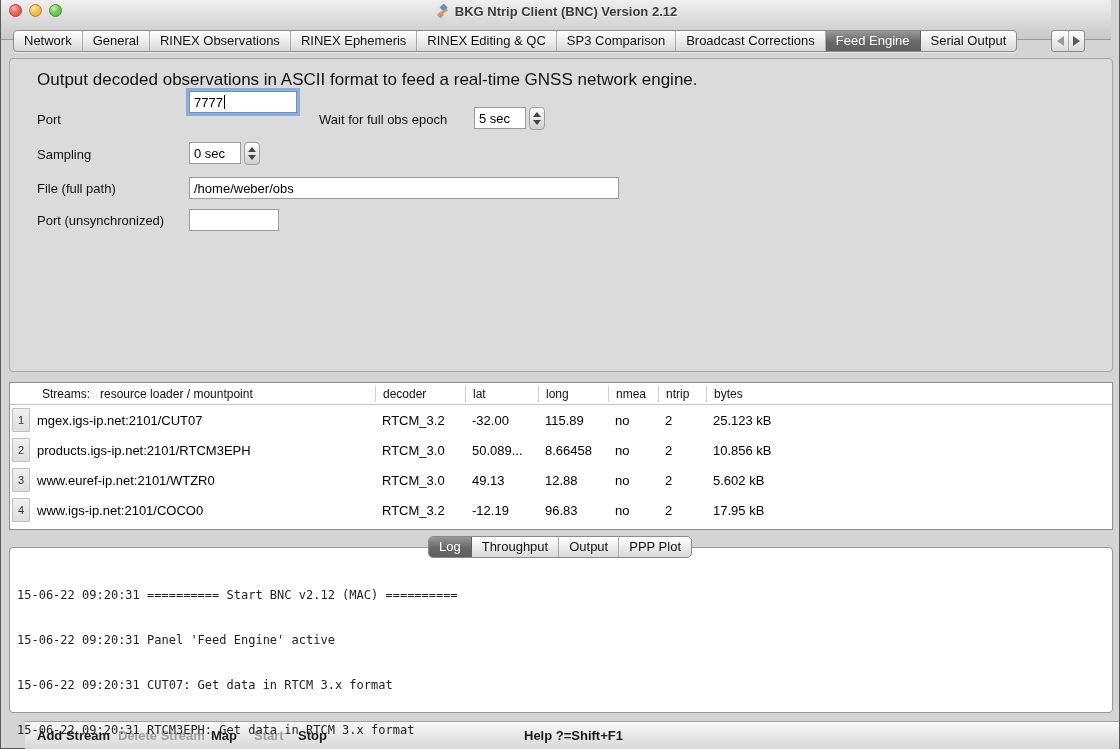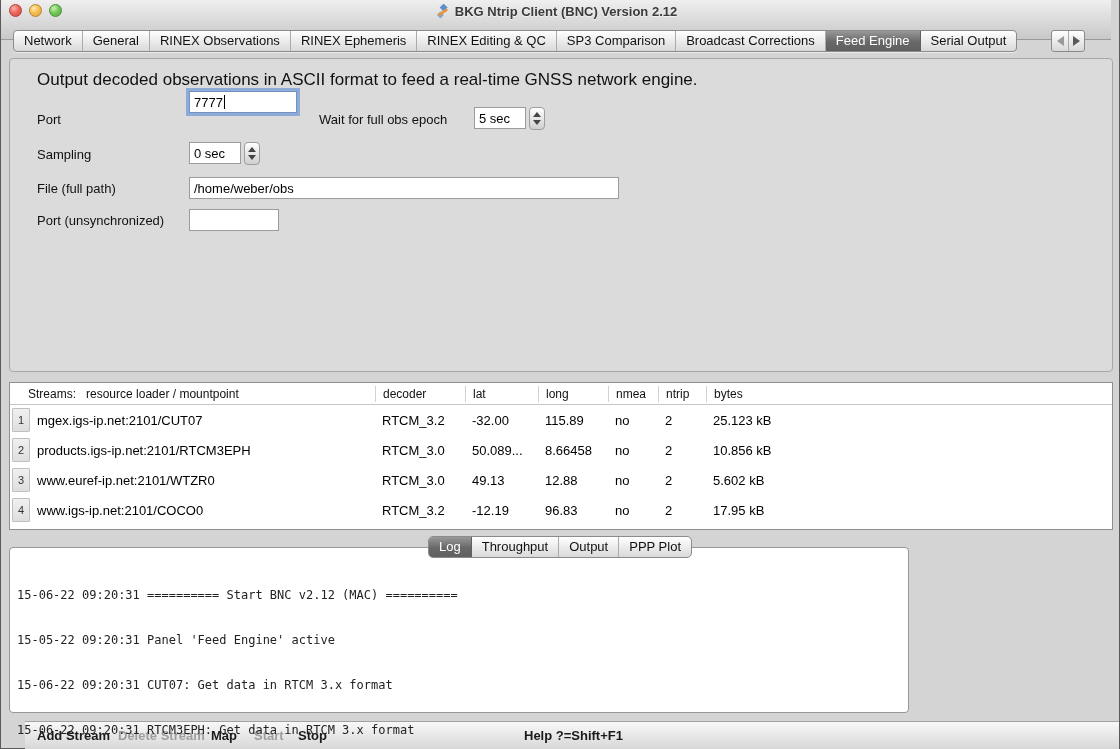--- a/index.html
+++ b/index.html
@@ -60,33 +60,33 @@
   .tri-up   { width:0; height:0; border-style:solid; border-width:0 4px 5px 4px; border-color:transparent transparent #444 transparent; }
   .tri-down { width:0; height:0; border-style:solid; border-width:5px 4px 0 4px; border-color:#444 transparent transparent transparent; }
 
   
   .streams { position:absolute; left:8px; top:382px; width:1104px; height:148px;
     background:#fff; border:1px solid #8f8f8f; overflow:hidden; }
   .thead { display:grid; grid-template-columns:365px 90px 73px 70px 50px 48px 1fr;
     height:22px; border-bottom:1px solid #c6c6c6; align-items:center;
     font-size:12px; color:#111; }
   .thead .hcell { padding-left:7px; border-left:1px solid #d2d2d2; height:16px; line-height:16px; white-space:pre; }
-  .thead .hcell:first-child { border-left:none; padding-left:18px; }
+  .thead .hcell:first-child { border-left:none; padding-left:32px; }
   .trow { display:grid; grid-template-columns:22px 343px 90px 73px 70px 50px 48px 1fr;
     height:30px; align-items:center; font-size:13px; color:#000; }
   .rownum { width:18px; height:24px; margin-left:2px; background:linear-gradient(#f0f0f0,#dedede);
     border:1px solid #c0c0c0; border-radius:1px; font-size:11px; color:#333;
     display:flex; align-items:center; justify-content:center; }
   .tcell { padding-left:7px; white-space:nowrap; overflow:hidden; }
   .trow .tcell:nth-child(2) { padding-left:5px; }
 
   
   .log-tabs { position:absolute; top:536px; left:50%; transform:translateX(-50%); z-index:2; }
   .log-tabs .segbar { border-radius:5px; }
-  .logbox { position:absolute; left:8px; top:547px; width:900px; height:166px;
+  .logbox { position:absolute; left:8px; top:547px; width:1104px; height:166px;
     background:#fff; border:1px solid #979797; border-radius:4px; z-index:1; }
   .loglines { padding:10px 0 0 7px; font-family:"DejaVu Sans Mono","Liberation Mono",monospace;
     font-size:12px; line-height:15px; color:#222; white-space:pre; }
 
   
   .bottombar { position:absolute; left:0; right:0; top:721px; height:40px;
     border-top:1px solid #a2a2a2;
     background:linear-gradient(#f8f8f8,#c9c9c9);margin-left:24px; }
   .bbtn { position:absolute; top:0; height:28px; line-height:28px;
     font-size:13px; font-weight:bold; color:#1a1a1a; cursor:default; white-space:nowrap; }
@@ -225,21 +225,21 @@
       <span class="seg selected">Log</span>
       <span class="seg">Throughput</span>
       <span class="seg">Output</span>
       <span class="seg">PPP Plot</span>
     </div>
   </div>
 
   <div class="logbox">
     <div class="loglines">
       <div>15-06-22 09:20:31 ========== Start BNC v2.12 (MAC) ==========</div>
-      <div>15-05-22 09:20:31 Panel 'Feed Engine' active</div>
+      <div>15-06-22 09:20:31 Panel 'Feed Engine' active</div>
       <div>15-06-22 09:20:31 CUT07: Get data in RTCM 3.x format</div>
       <div>15-06-22 09:20:31 RTCM3EPH: Get data in RTCM 3.x format</div>
       
       
       
     </div>
   </div>
 
   <div class="bottombar">
     <span class="bbtn" style="left:12px;">Add Stream</span>

